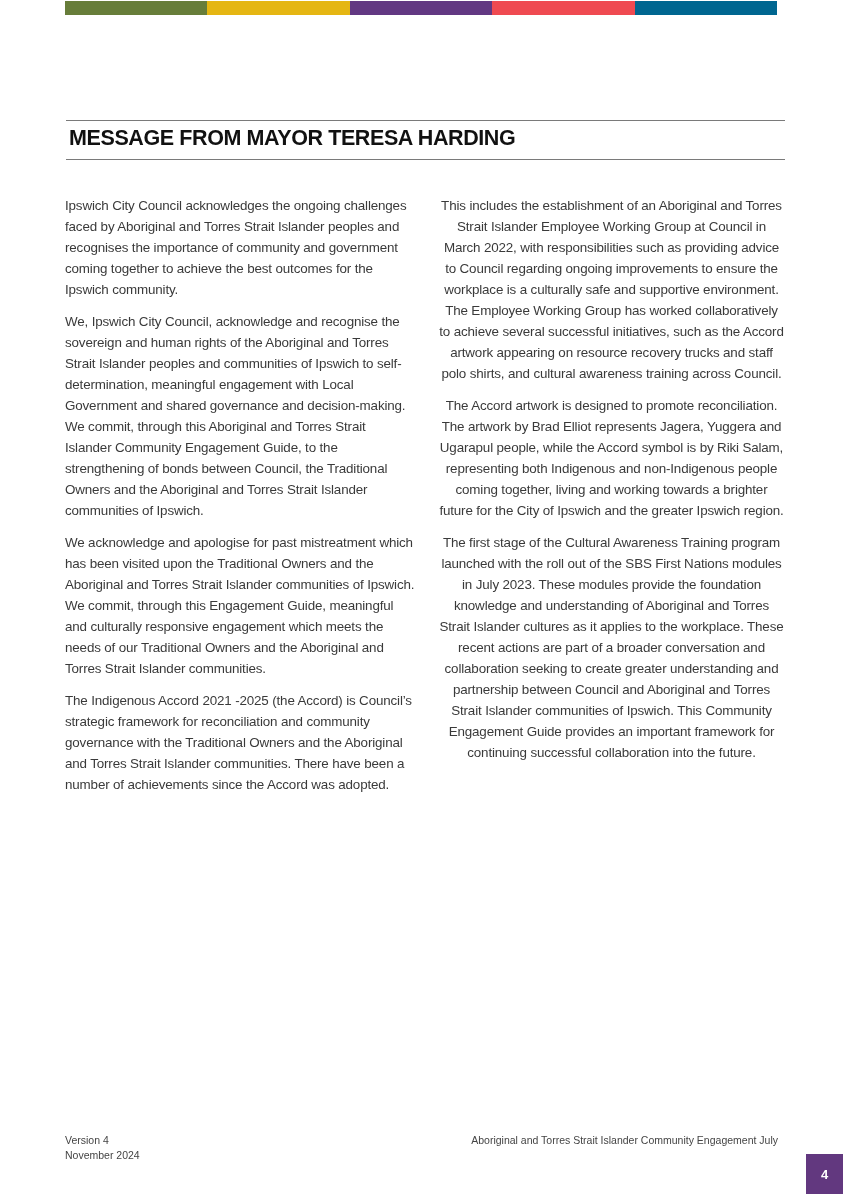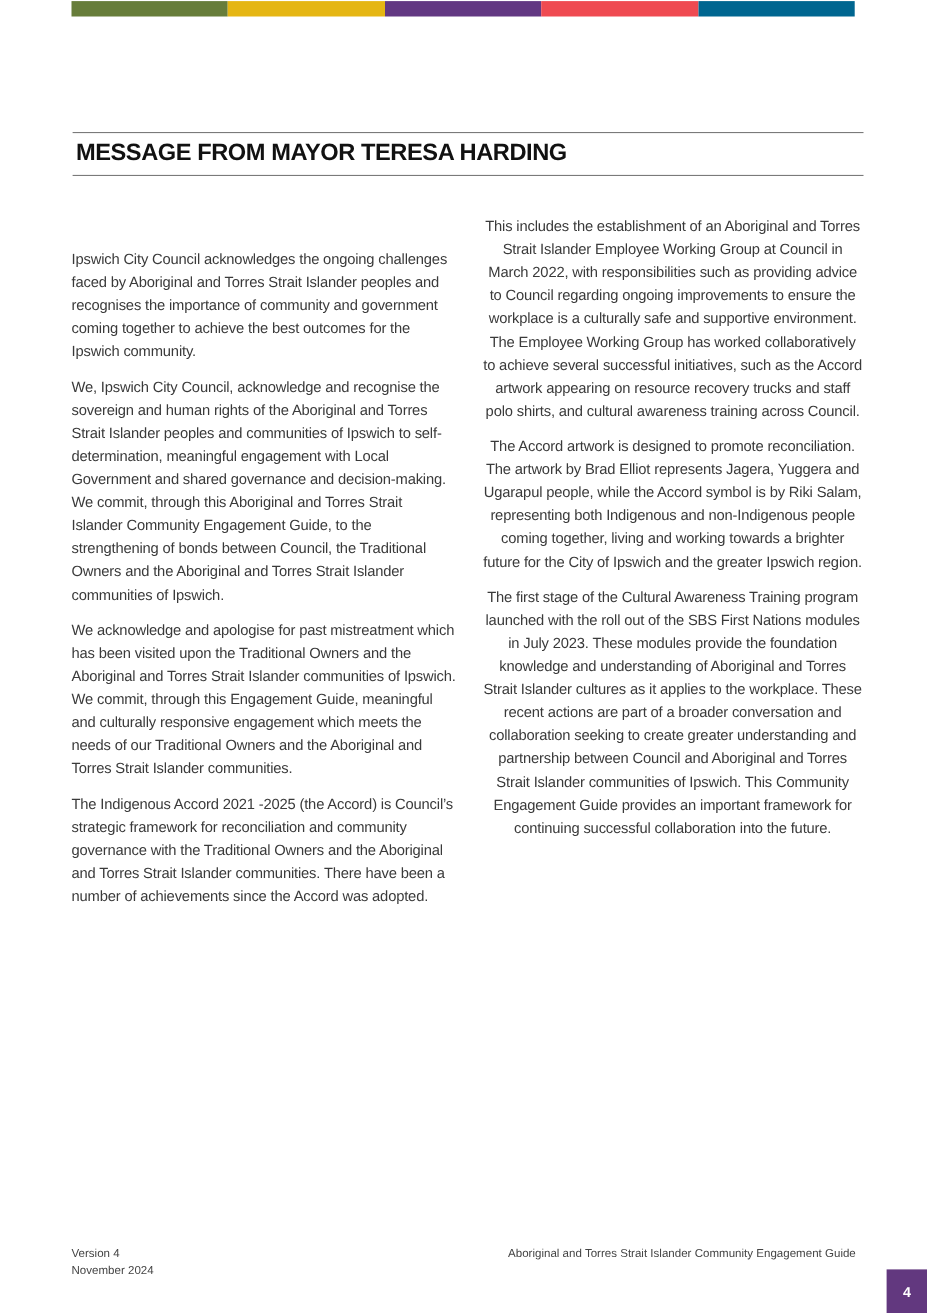--- a/index.html
+++ b/index.html
@@ -2,21 +2,21 @@
 <html><head>
   <meta charset="utf-8">
   <style>
     html, body { margin: 0; padding: 0; background: #ffffff; }
     body { width: 843px; height: 1194px; position: relative; overflow: hidden; font-family: "Liberation Sans", sans-serif; color: #333333; }
     .colorbar { position: absolute; left: 65px; top: 1px; width: 712px; height: 14px; display: flex; }
     .colorbar .seg { flex: 1; height: 100%; }
     .title-wrap { position: absolute; left: 66px; top: 120px; width: 719px; border-top: 1.5px solid #7a7a7a; border-bottom: 1.5px solid #7a7a7a; height: 38px; }
     .title { position: absolute; left: 3px; top: 5px; margin: 0; font-family: "Liberation Sans", sans-serif; font-weight: bold; font-size: 21.5px; color: #111111; letter-spacing: -0.4px; white-space: nowrap; }
     .col { position: absolute; top: 195px; width: 350px; font-size: 13.4px; line-height: 21px; color: #3a3a3a; letter-spacing: -0.15px; }
-    .col.left { left: 65px; margin-top: 30px; }
+    .col.left { left: 65px; }
     .col.right { left: 439px; width: 345px; text-align: center; }
     .col p { margin: 0 0 11px 0; }
     .footer-left { position: absolute; left: 65px; top: 1133px; font-size: 10.5px; line-height: 15px; color: #444444; }
     .footer-right { position: absolute; right: 65px; top: 1133px; font-size: 10.5px; line-height: 15px; color: #444444; }
     .page-num { position: absolute; right: 0; bottom: 0; width: 37px; height: 40px; background: #62387f; color: #ffffff; font-weight: bold; font-size: 13px; display: flex; align-items: center; justify-content: center; }
   </style>
 </head>
 <body>
 
 <div class="colorbar">
@@ -42,15 +42,15 @@
   <p>This includes the establishment of an Aboriginal and Torres Strait Islander Employee Working Group at Council in March 2022, with responsibilities such as providing advice to Council regarding ongoing improvements to ensure the workplace is a culturally safe and supportive environment. The Employee Working Group has worked collaboratively to achieve several successful initiatives, such as the Accord artwork appearing on resource recovery trucks and staff polo shirts, and cultural awareness training across Council.</p>
   <p>The Accord artwork is designed to promote reconciliation. The artwork by Brad Elliot represents Jagera, Yuggera and Ugarapul people, while the Accord symbol is by Riki Salam, representing both Indigenous and non-Indigenous people coming together, living and working towards a brighter future for the City of Ipswich and the greater Ipswich region.</p>
   <p>The first stage of the Cultural Awareness Training program launched with the roll out of the SBS First Nations modules in July 2023. These modules provide the foundation knowledge and understanding of Aboriginal and Torres Strait Islander cultures as it applies to the workplace. These recent actions are part of a broader conversation and collaboration seeking to create greater understanding and partnership between Council and Aboriginal and Torres Strait Islander communities of Ipswich. This Community Engagement Guide provides an important framework for continuing successful collaboration into the future.</p>
 </div>
 
 <div class="footer-left">
   <div>Version 4</div>
   <div>November 2024</div>
 </div>
 
-<div class="footer-right">Aboriginal and Torres Strait Islander Community Engagement Guide</div>
+<div class="footer-right">Aboriginal and Torres Strait Islander Community Engagement July</div>
 
 <div class="page-num" style="background: rgb(98, 56, 127);">4</div>
 
 </body></html>

